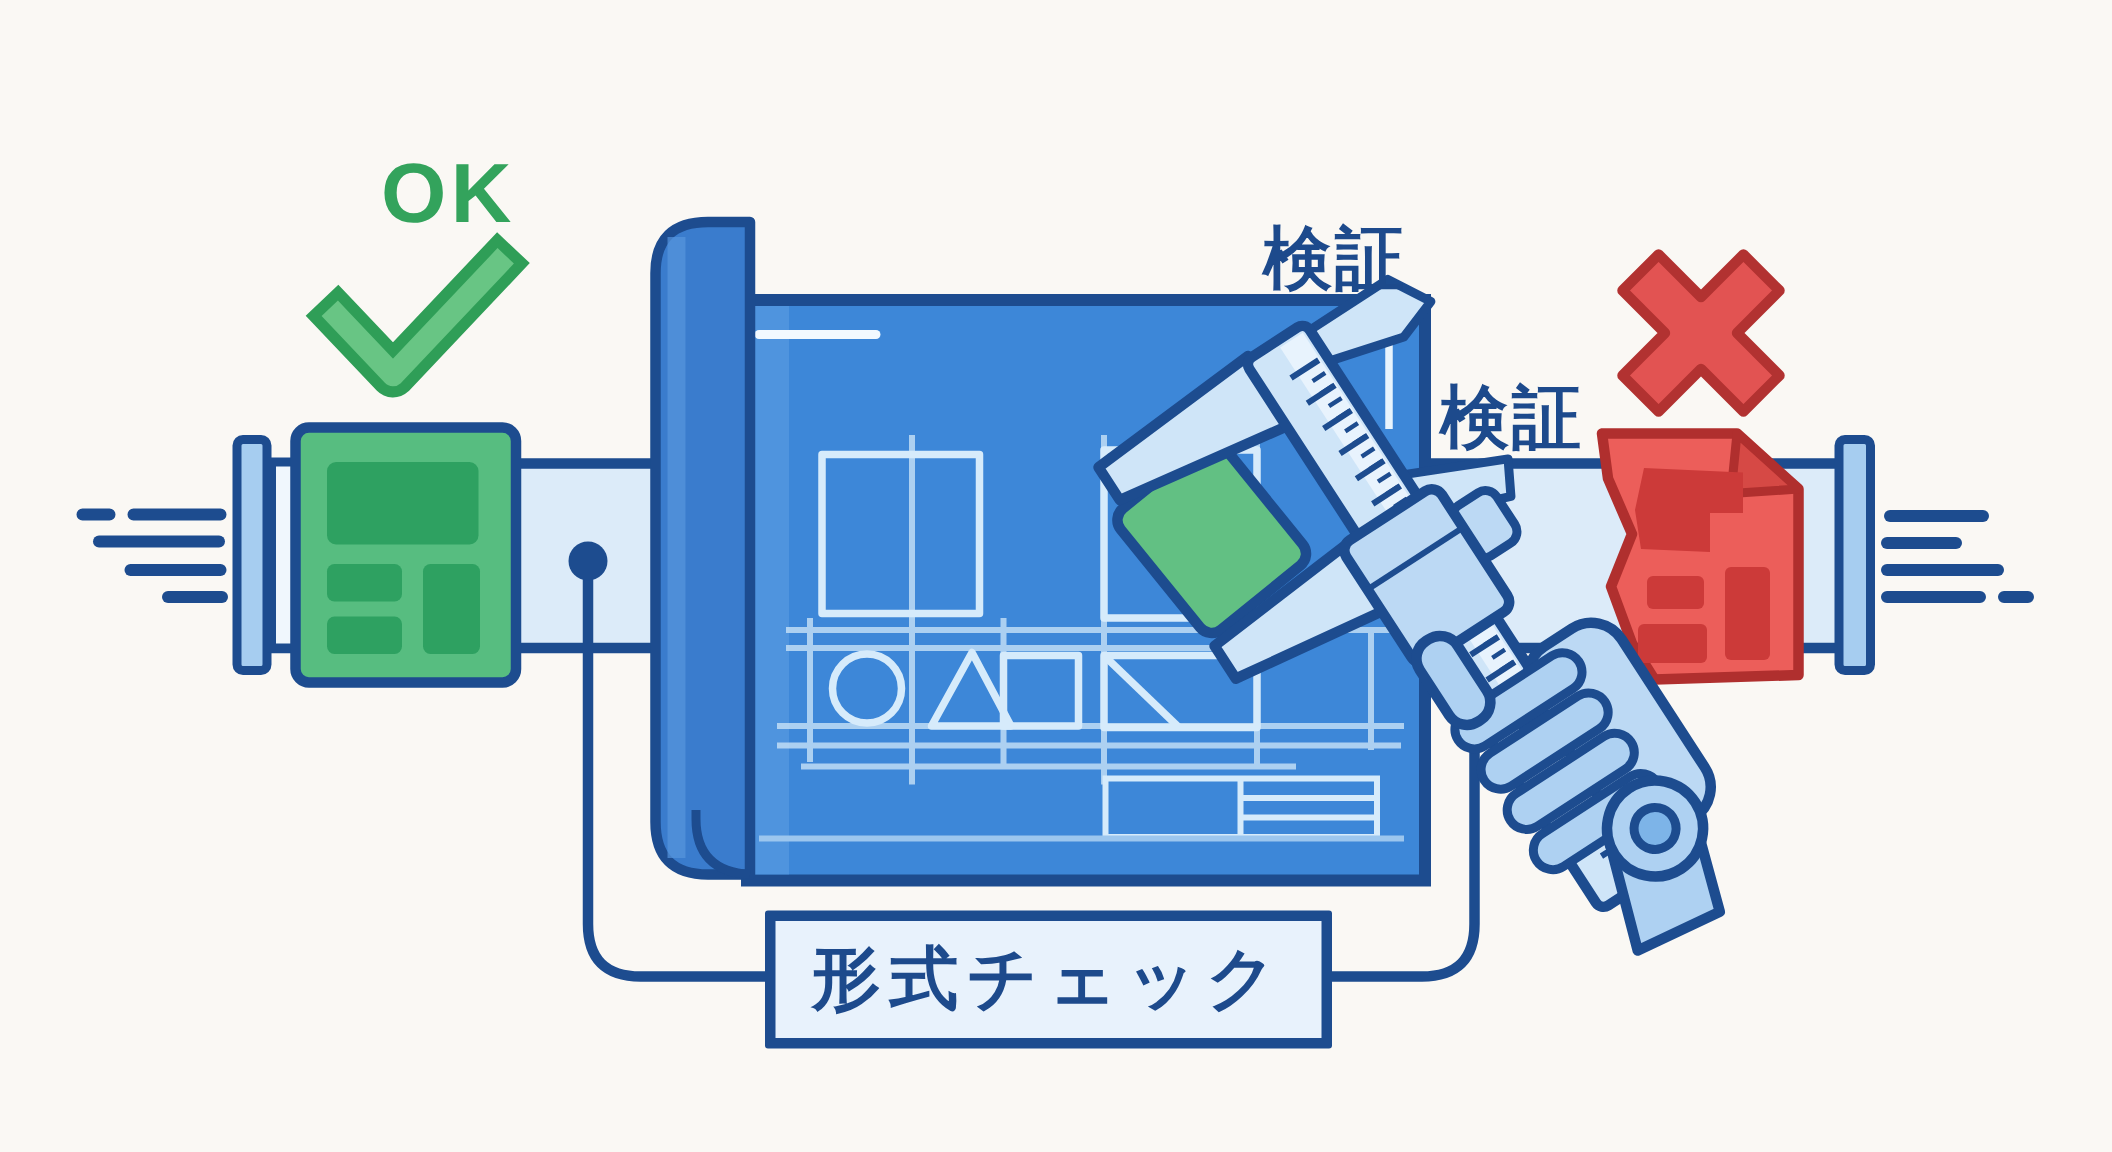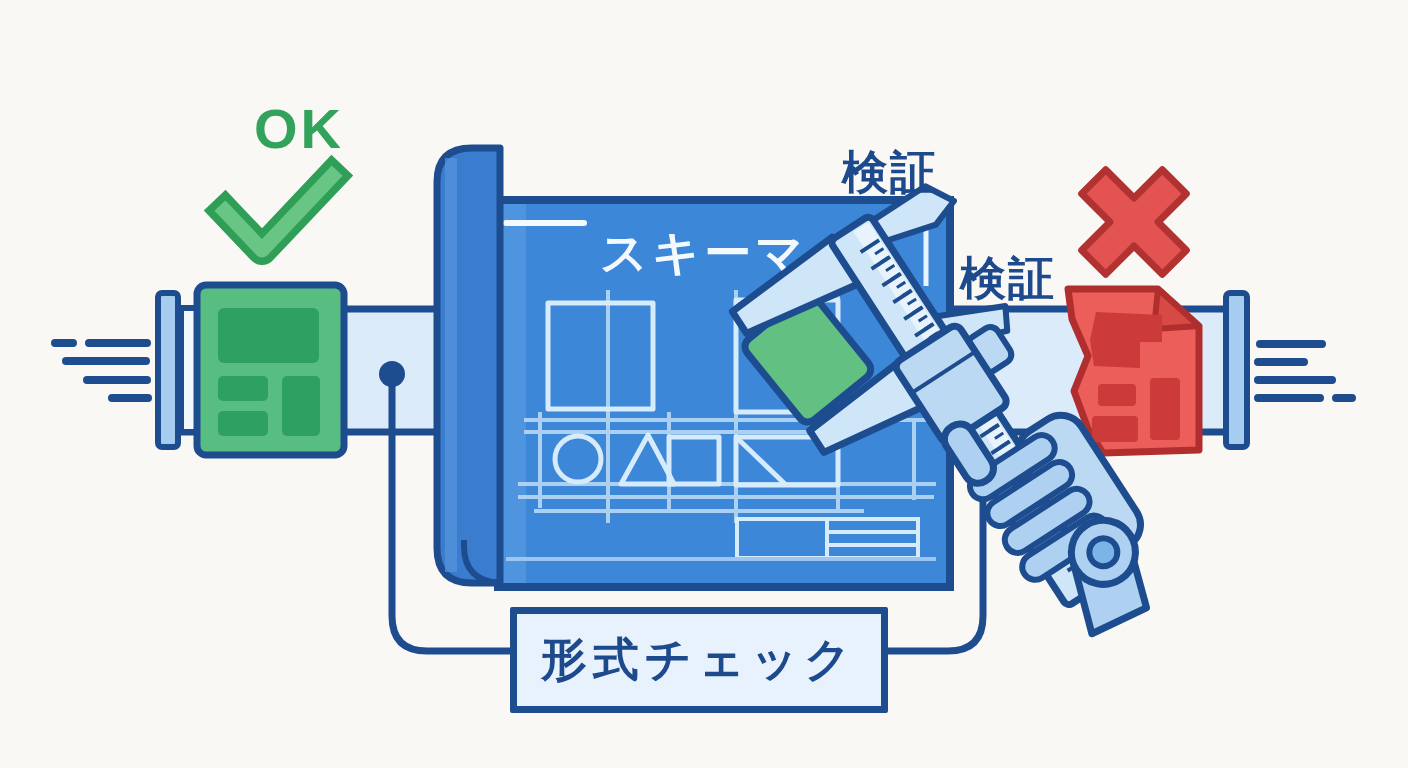--- a/index.html
+++ b/index.html
@@ -11,21 +11,21 @@
   }
   .scene{position:relative;width:1408px;height:768px;background:#faf8f4;}
   .scene svg{position:absolute;left:0;top:0;}
   .lbl{position:absolute;font-weight:800;white-space:nowrap;user-select:none;}
   .lbl-ok{left:214px;top:96px;font-size:56px;color:#33a35c;letter-spacing:3px;margin-left:40px;}
   .lbl-ng{left:1084px;top:94px;font-size:56px;color:#d4403e;letter-spacing:2px;}
   .lbl-schema{left:600px;top:222px;font-size:47px;color:#f4f9fe;letter-spacing:4px;}
   .lbl-verify1{left:842px;top:142px;font-size:46px;color:#1d4a8c;letter-spacing:2px;}
   .lbl-verify2{left:960px;top:248px;font-size:46px;color:#1d4a8c;letter-spacing:2px;}
   .format-box{
-    position:absolute;left:510px;top:607px;width:378px;height:106px;
+    position:absolute;left:510px;top:607px;width:378px;height:92px;
     box-sizing:border-box;border:7px solid #1d4c8f;background:#e8f2fc;
     display:flex;align-items:center;justify-content:center;
     font-size:46px;font-weight:800;color:#1d4a8c;letter-spacing:6px;
     border-radius:2px;
   }
 </style>
 </head>
 <body>
 
 <div class="scene">
@@ -164,21 +164,20 @@
       <rect x="222" y="32" width="64" height="30" rx="14" fill="#aed1f2" stroke="#1d4c8f" stroke-width="7"></rect>
 
       <circle cx="410" cy="-12" r="32" fill="#aed1f2" stroke="#1d4c8f" stroke-width="7"></circle>
       <circle cx="410" cy="-12" r="14" fill="#7db4e8" stroke="#1d4c8f" stroke-width="6"></circle>
     </g>
   </g>
 
 </svg>
 
 <div class="lbl lbl-ok">OK</div>
-<div class="lbl lbl-schema">スキーマ</div>
 <div class="lbl lbl-verify1">検証</div>
 <div class="lbl lbl-verify2">検証</div>
 
 <div class="format-box">
   <span>形式チェック</span>
 </div>
 
 </div>
 
 </body></html>

